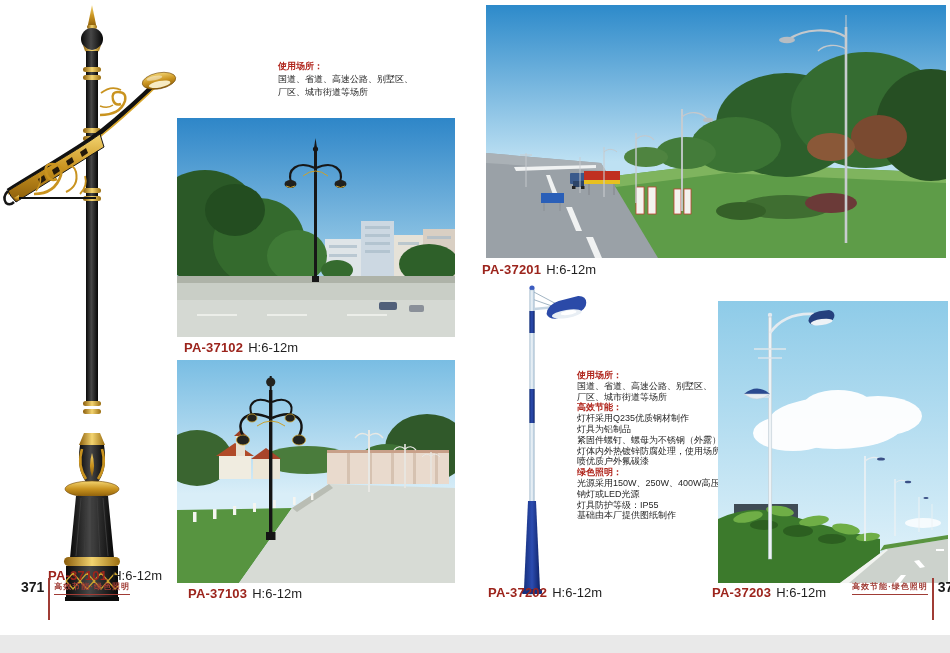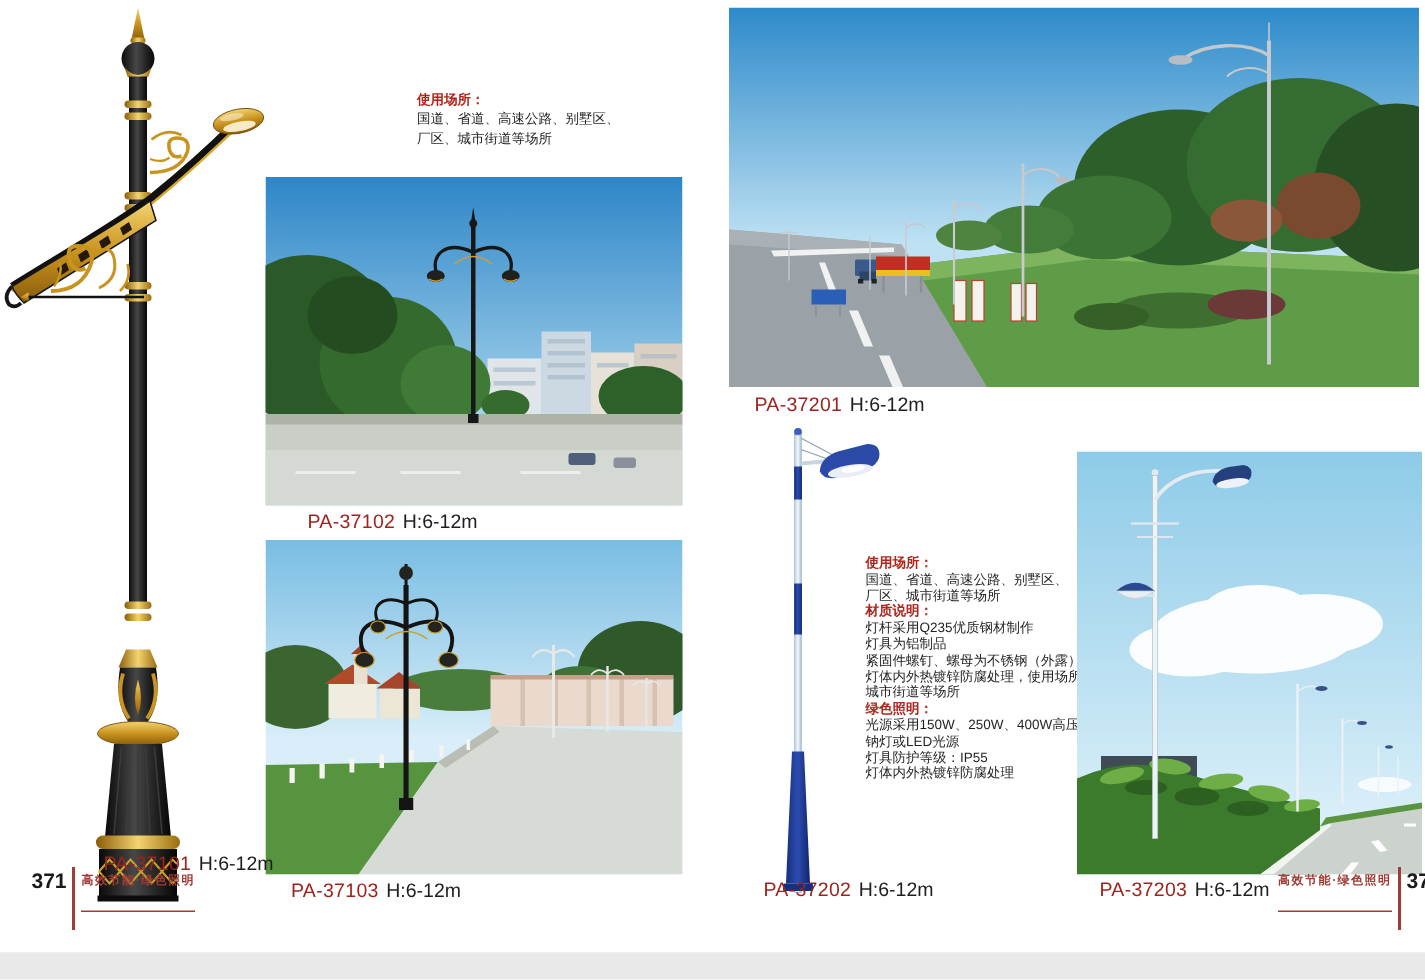--- a/index.html
+++ b/index.html
@@ -11,36 +11,36 @@
   html,body{margin:0;padding:0;background:#e9e9e9;}
   .catalog{
     position:relative;width:950px;height:635px;background:#ffffff;
     font-family:"Liberation Sans","DejaVu Sans",sans-serif;overflow:hidden;
     margin:0 auto;
   }
   .abs{position:absolute;}
   svg{display:block;}
   
   .product-label{position:absolute;white-space:nowrap;font-size:13px;line-height:15px;}
-  .product-label .model{color:var(--model-red);font-weight:normal;letter-spacing:.2px;margin-left:21px;}
+  .product-label .model{color:var(--model-red);font-weight:bold;letter-spacing:.2px;}
   .product-label .height{color:var(--body-text);margin-left:5px;}
   
   .note{position:absolute;color:var(--body-text);}
   .note .h{color:var(--heading-red);font-weight:bold;}
   .note-left{left:278px;top:60px;width:175px;font-size:9px;line-height:13px;}
   .note-mid{left:577px;top:370px;width:165px;font-size:9px;line-height:10.8px;}
   .note div{white-space:nowrap;}
   
   .footer{position:absolute;top:578px;display:flex;align-items:flex-start;}
   .footer .page-num{font-size:14px;font-weight:bold;color:#1a1a1a;line-height:18px;}
   .footer .vrule{width:2px;background:var(--footer-red);height:42px;margin:0 4px;}
   .footer .tagline{
     font-size:8px;font-weight:bold;color:var(--footer-red);letter-spacing:1px;
     line-height:11px;margin-top:3px;border-bottom:1.5px solid var(--footer-red);
-    padding-bottom:15px;white-space:nowrap;font-family:Liberation Serif, serif;
+    padding-bottom:2px;white-space:nowrap;font-family:Liberation Serif, serif;
   }
   .footer-left{left:21px;}
   .footer-right{left:852px;}
 </style>
 </head>
 <body>
 
 <div class="catalog">
 
   <div class="abs" style="left:0;top:5px;width:180px;height:600px;">
@@ -289,21 +289,21 @@
       </g>
     </svg>
   </div>
 
   <div class="product-label" style="left:48px;top:568px;">
     <span class="model">PA-37101</span><span class="height">H:6-12m</span>
   </div>
   <div class="product-label" style="left:184px;top:340px;">
     <span class="model">PA-37102</span><span class="height">H:6-12m</span>
   </div>
-  <div class="product-label" style="left:173px;top:586px;text-align:center;">
+  <div class="product-label" style="left:188px;top:586px;text-align:center;">
     <span class="model">PA-37103</span><span class="height">H:6-12m</span>
   </div>
 
   <div class="footer footer-left">
     <span class="page-num">371</span>
     <span class="vrule"></span>
     <span class="tagline">高效节能·绿色照明</span>
   </div>
 
   <div class="abs" style="left:486px;top:5px;width:460px;height:253px;">
@@ -420,31 +420,31 @@
 
       <polygon points="48,218 56,218 60,306 44,306" fill="url(#navy)"></polygon>
       <rect x="42" y="306" width="20" height="5" rx="1" fill="#16307e"></rect>
     </svg>
   </div>
 
   <div class="note note-mid">
     <div class="h">使用场所：</div>
     <div>国道、省道、高速公路、别墅区、</div>
     <div>厂区、城市街道等场所</div>
-    <div class="h">材质说明：</div>
+    <div class="h">高效节能：</div>
     <div>灯杆采用Q235优质钢材制作</div>
     <div>灯具为铝制品</div>
     <div>紧固件螺钉、螺母为不锈钢（外露）</div>
     <div>灯体内外热镀锌防腐处理，使用场所</div>
-    <div>城市街道等场所</div>
+    <div>喷优质户外氟碳漆</div>
     <div class="h">绿色照明：</div>
     <div>光源采用150W、250W、400W高压</div>
     <div>钠灯或LED光源</div>
     <div>灯具防护等级：IP55</div>
-    <div>灯体内外热镀锌防腐处理</div>
+    <div>基础由本厂提供图纸制作</div>
   </div>
 
   <div class="abs" style="left:718px;top:301px;width:230px;height:282px;">
     <svg width="230" height="282" viewBox="0 0 230 282">
       <defs>
         <linearGradient id="sky4" x1="0" y1="0" x2="0" y2="1">
           <stop offset="0" stop-color="#8ecbe8"></stop>
             <stop offset="0.85" stop-color="#d8eef8"></stop>
         </linearGradient>
       </defs>

